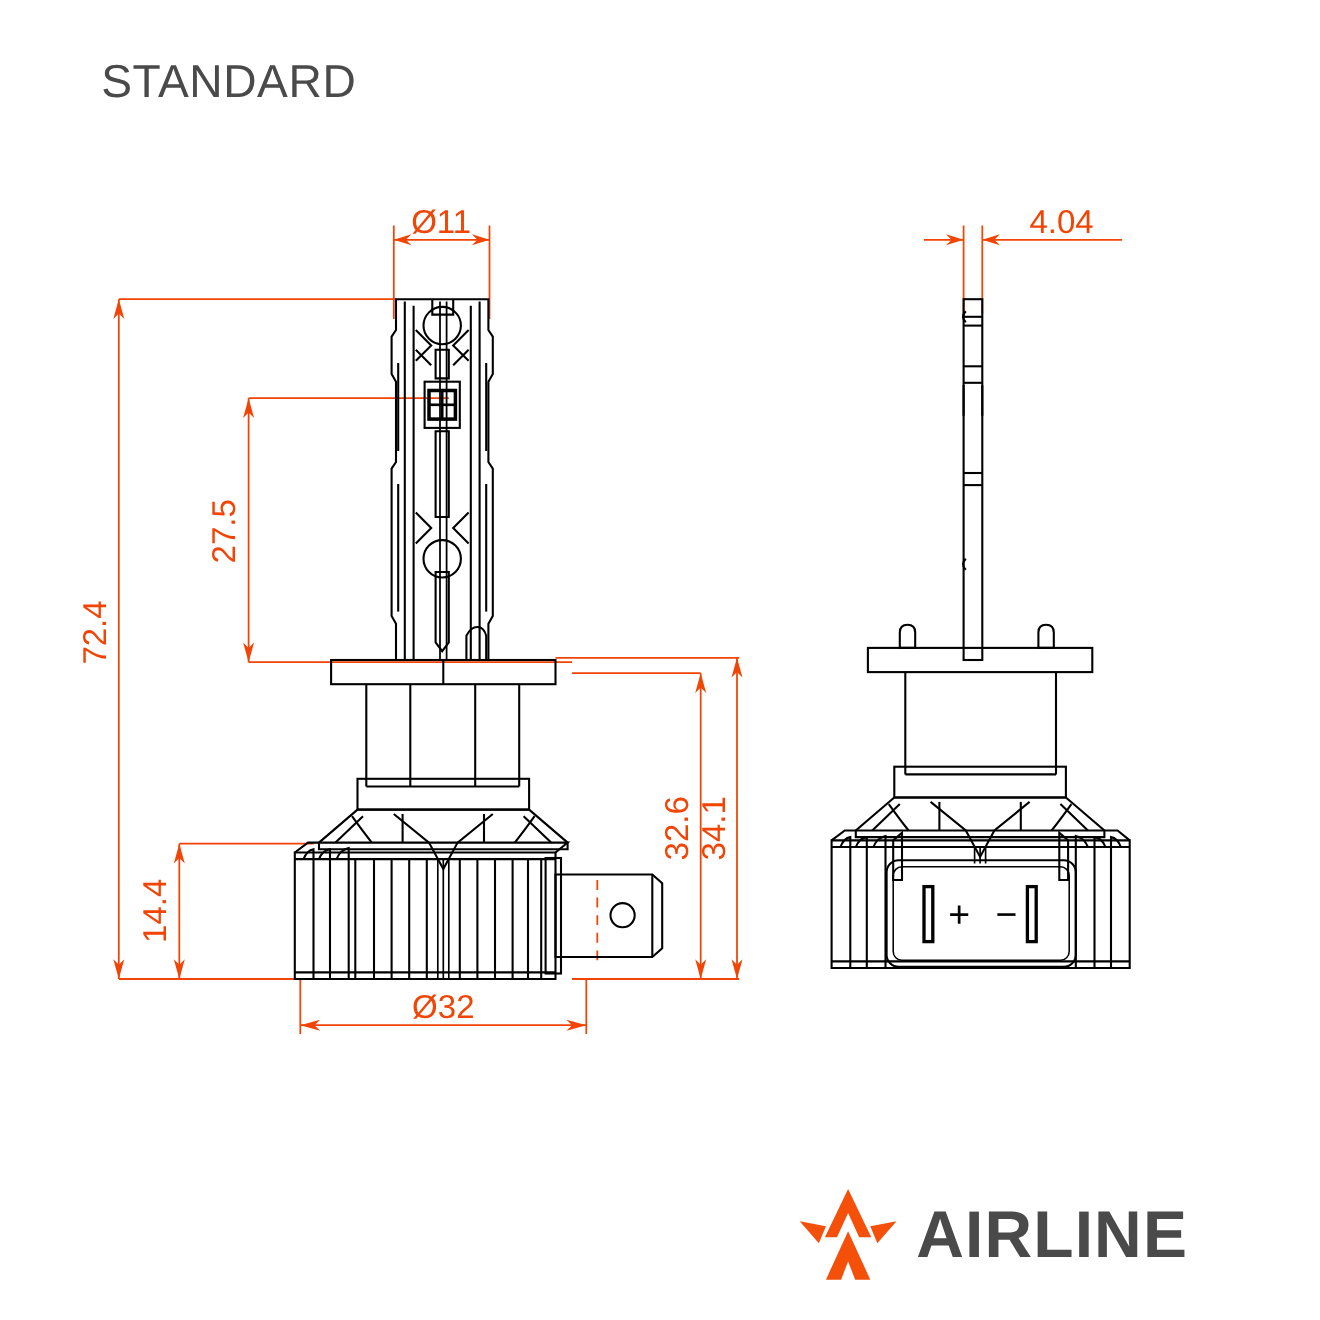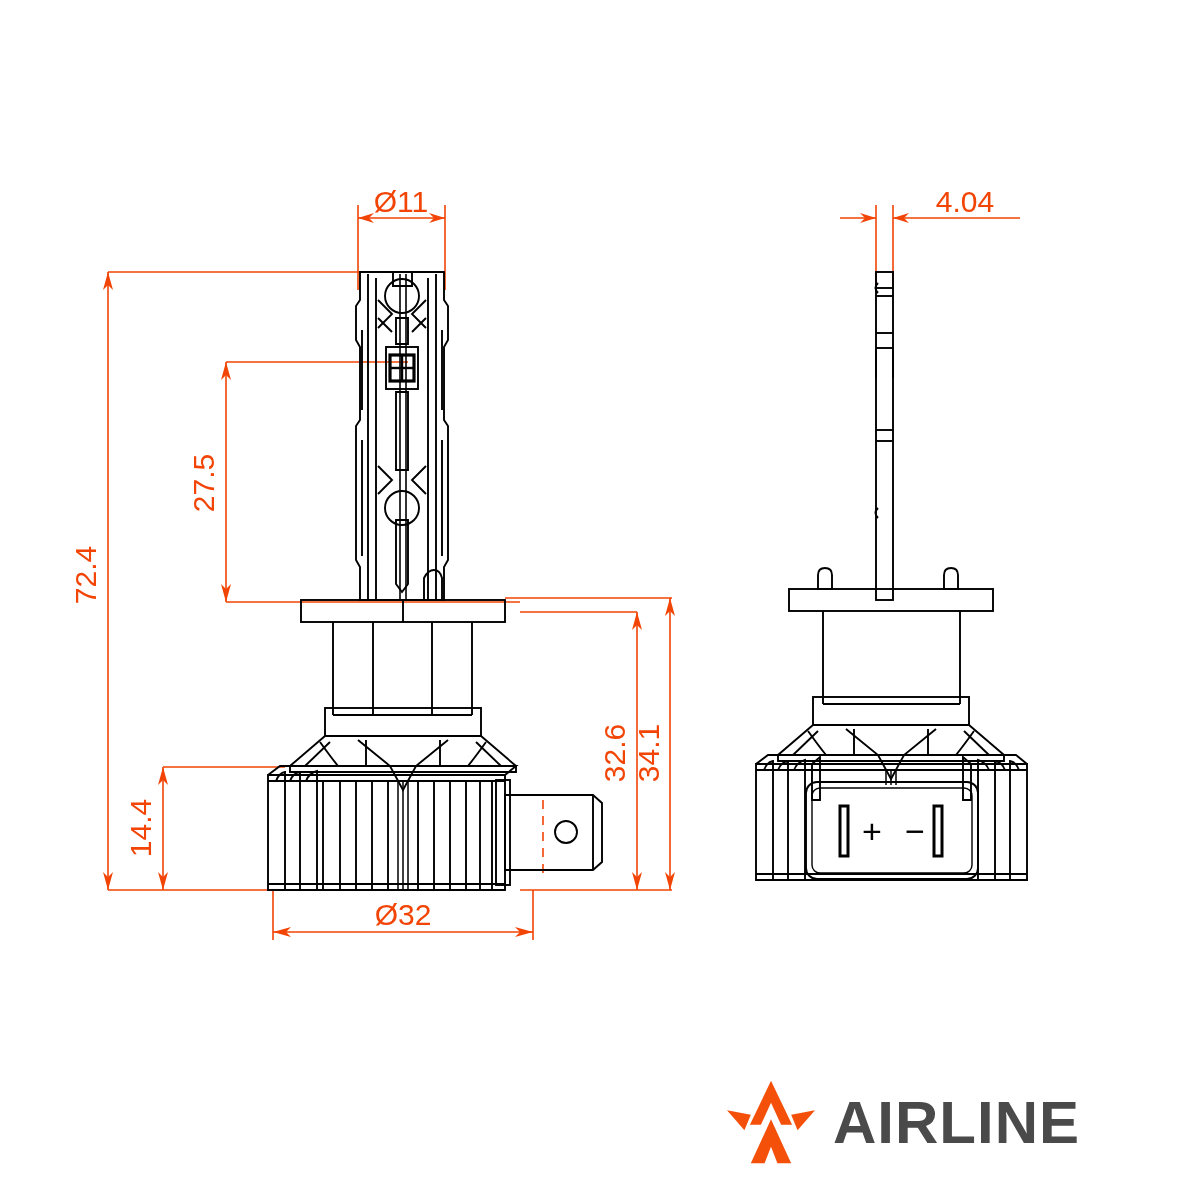--- a/index.html
+++ b/index.html
@@ -43,20 +43,21 @@
     color:#4a4a4a;
     margin-left:16px;
     line-height:1;
   }
 </style>
 </head>
 <body>
 
 <div id="sheet">
 
+  <div class="title" id="title-left">STANDARD</div>
 
 
   <svg id="drawing-svg" viewBox="0 0 1200 1200">
     <defs>
       <marker id="arrIn" viewBox="0 0 12 8" refX="11" refY="4" markerWidth="12" markerHeight="8" orient="auto">
         <path d="M11,4 L0,0.4 L3,4 L0,7.6 Z" fill="#f24405"></path>
       </marker>
       <marker id="arrInR" viewBox="0 0 12 8" refX="11" refY="4" markerWidth="12" markerHeight="8" orient="auto">
         <path d="M11,4 L0,0.4 L3,4 L0,7.6 Z" fill="#f24405"></path>
       </marker>

